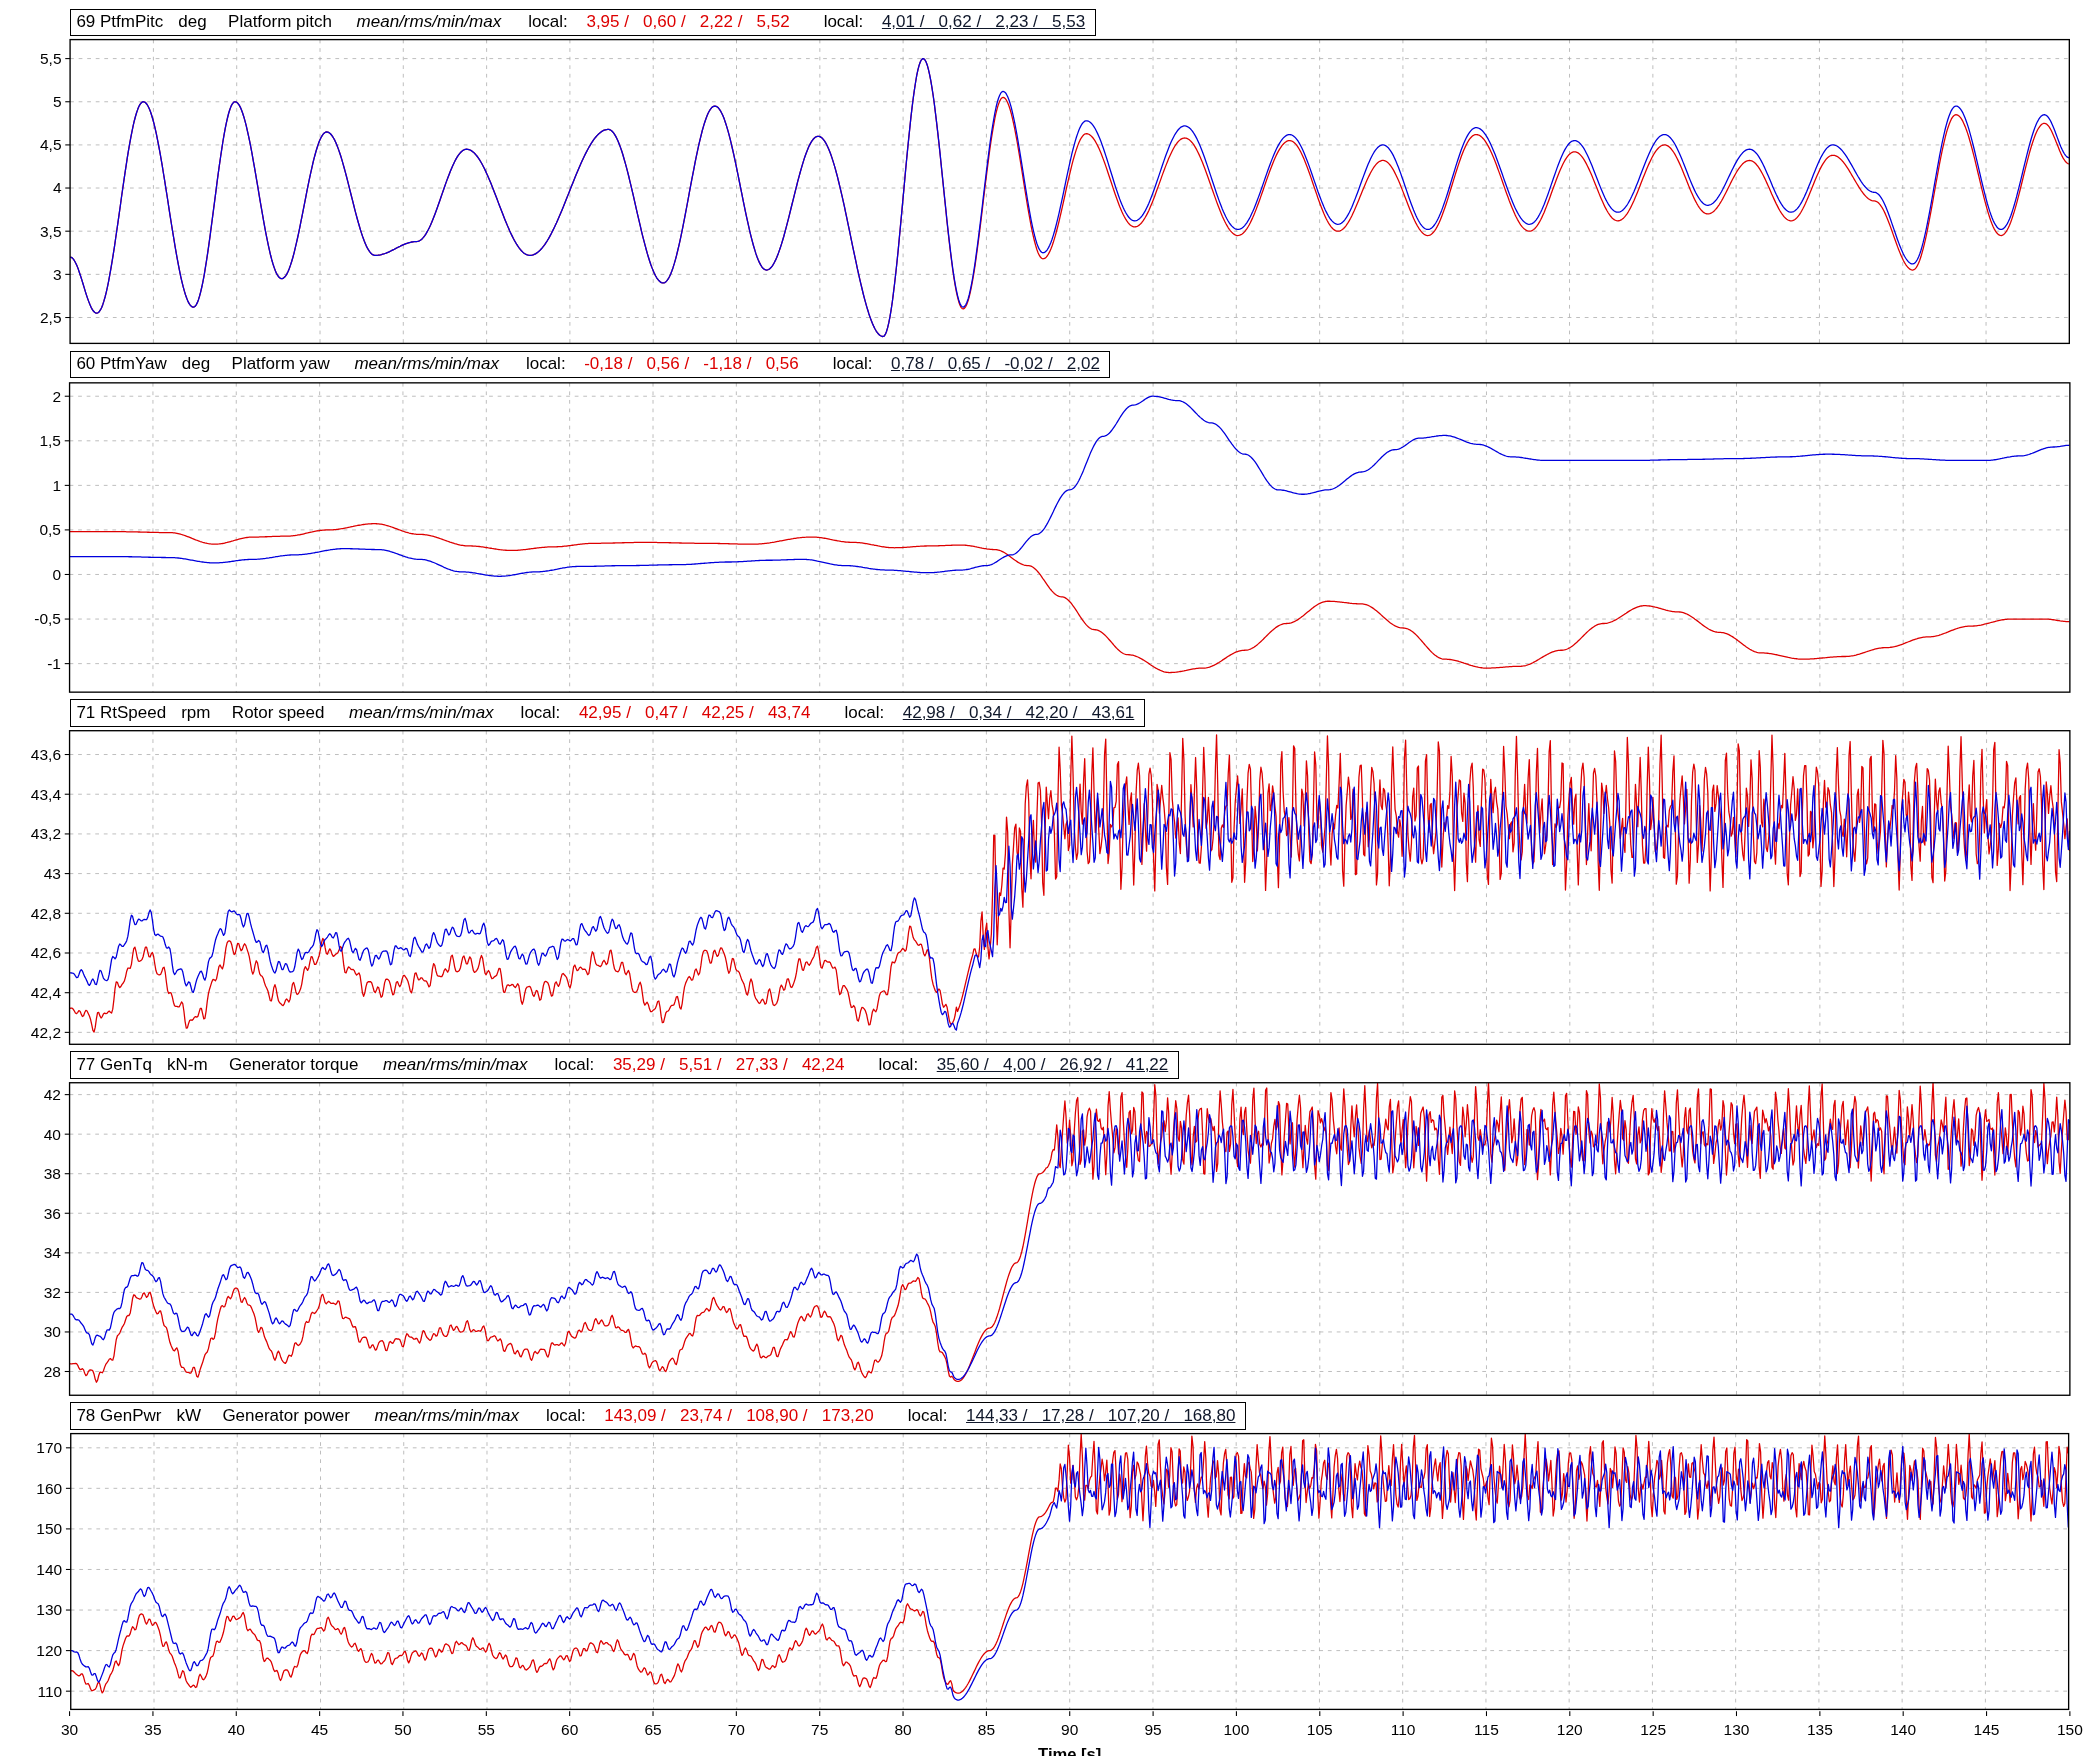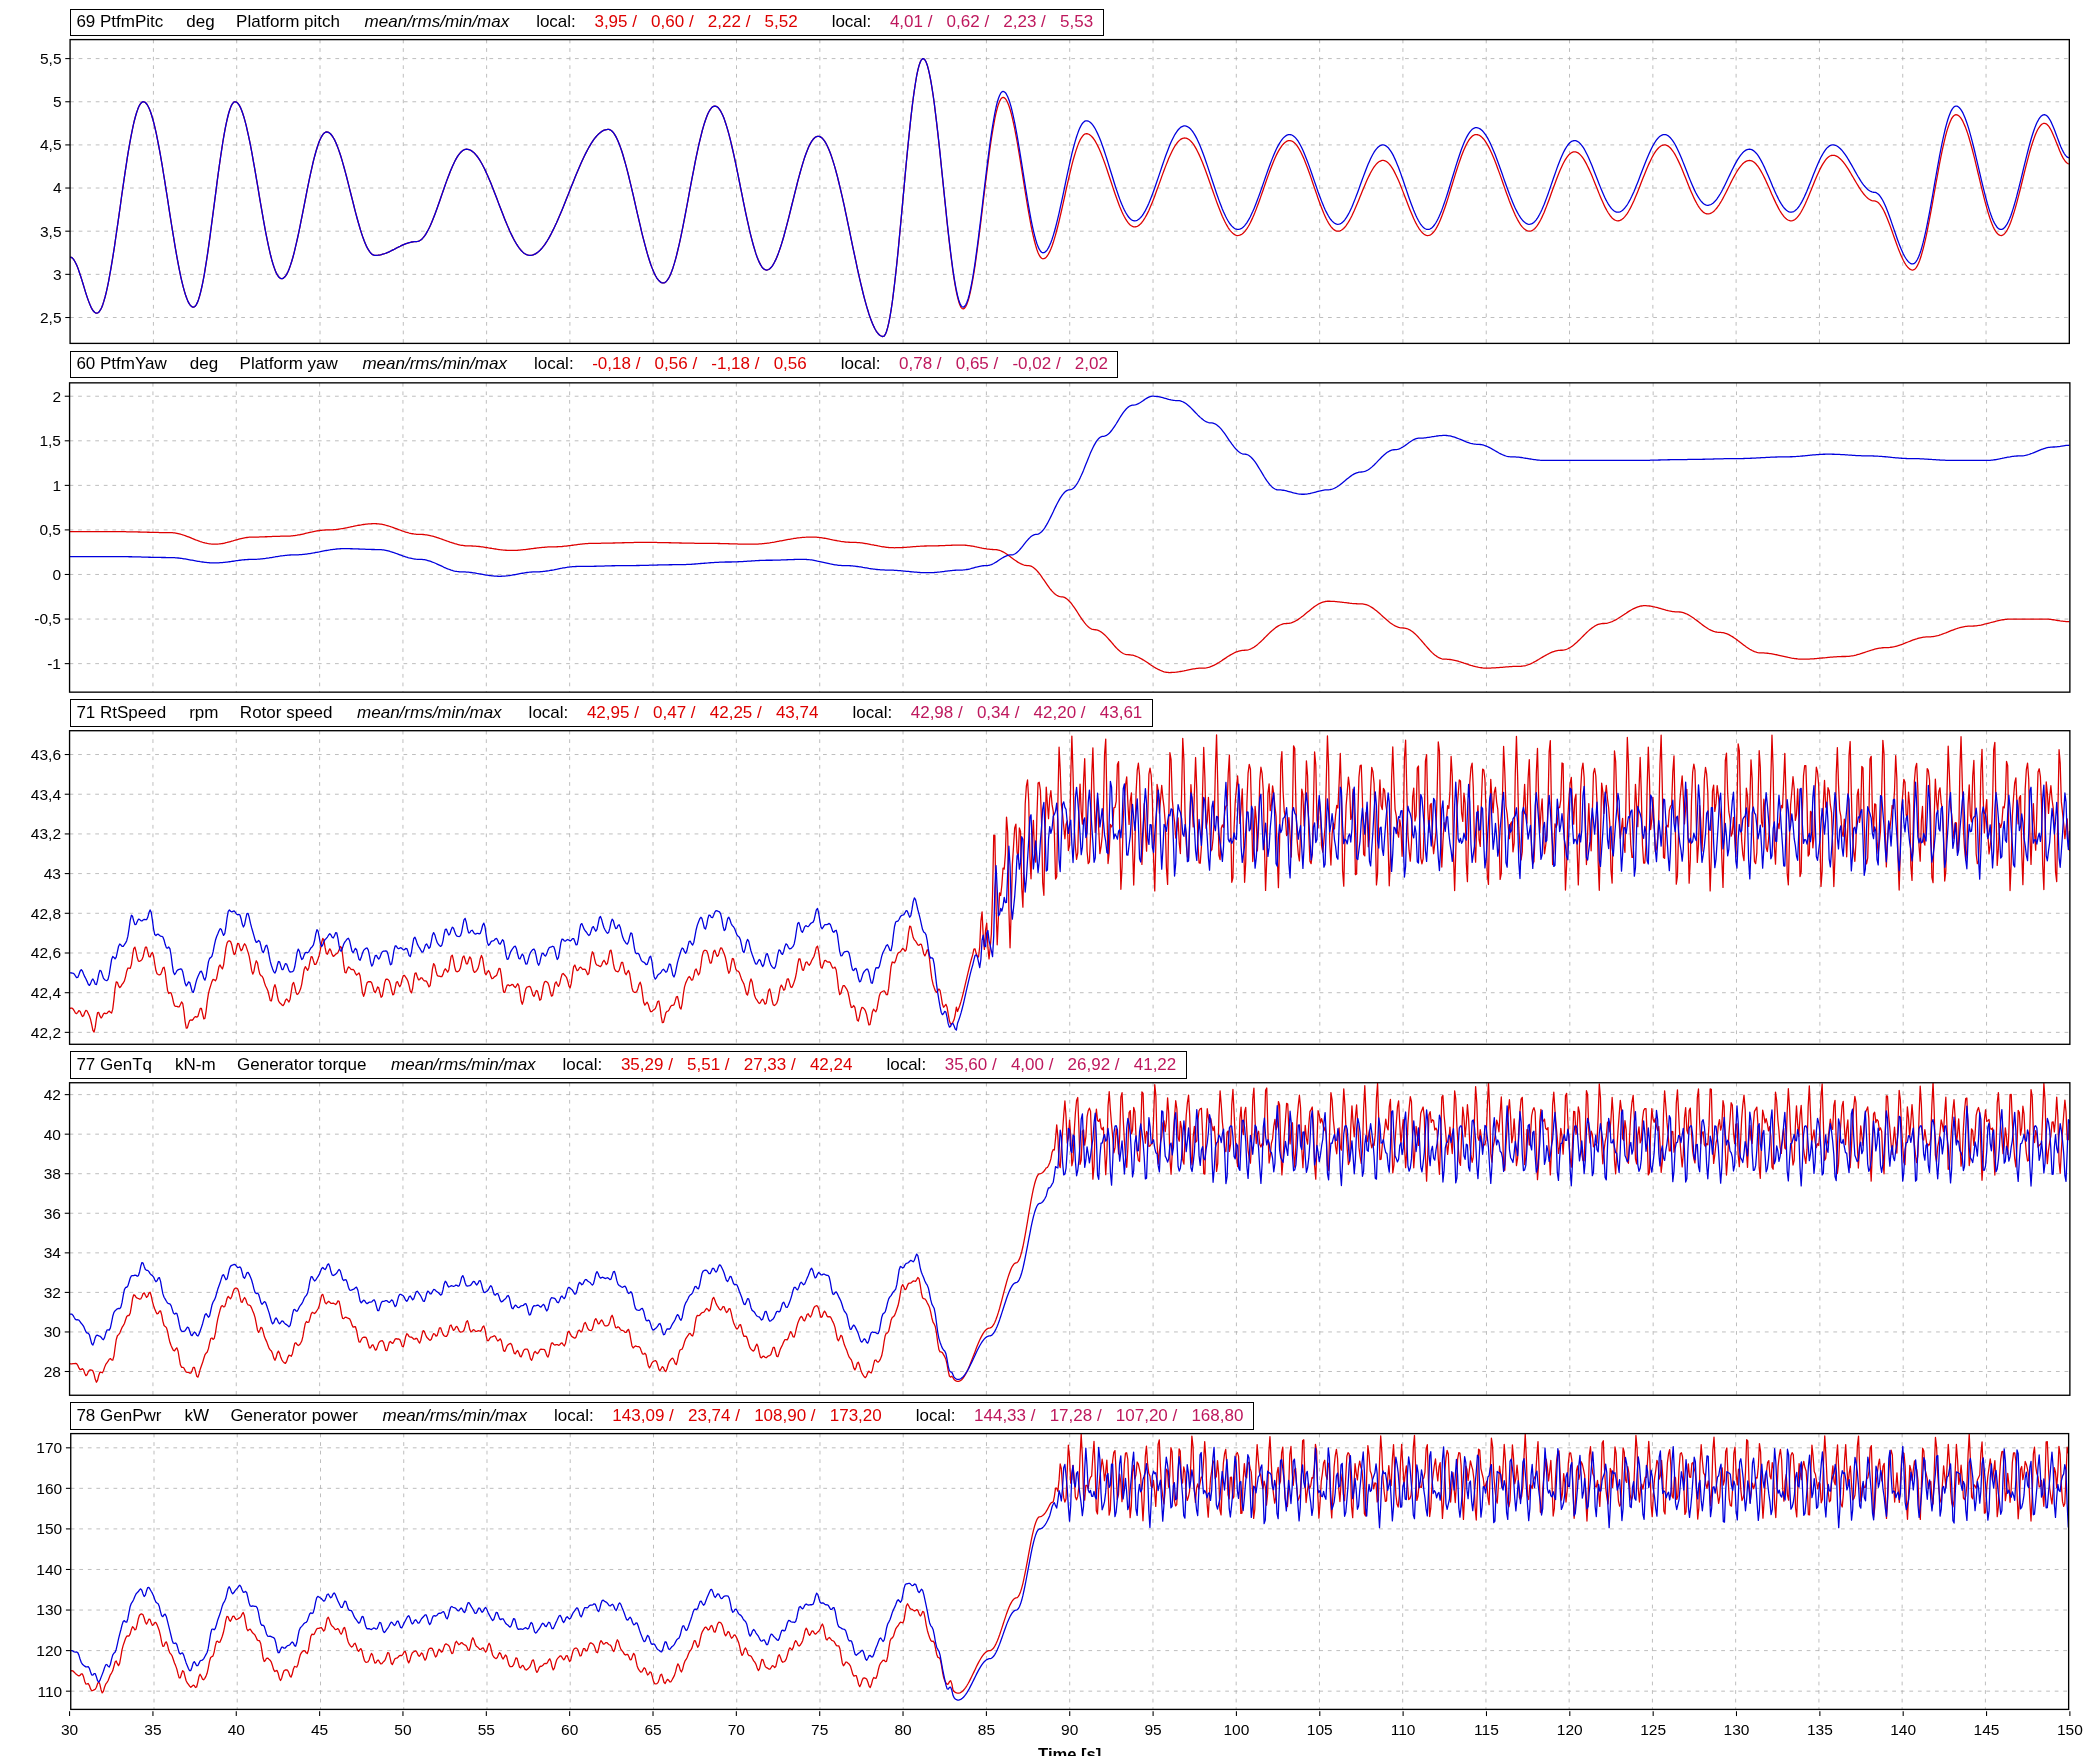--- a/index.html
+++ b/index.html
@@ -1,28 +1,28 @@
 <!DOCTYPE html>
 <html style="font-size:8.6px"><head>
 <meta charset="utf-8">
 <style>
   html,body{margin:0;padding:0;background:#fff;}
   body{width:2087px;font-family:"Liberation Sans",sans-serif;}
   .wrap{width:2087px;height:1757px;box-sizing:border-box;padding:3.2px 0 0 0;background:#fff;}
   .panel{display:block;}
   .hdr{display:inline-flex;align-items:baseline;border:1.1px solid #000;background:#fff;
        margin:5.4px 0 2.1px 70px;padding:1.6px 9.6px 2.7px 5.4px;font-size:17px;line-height:21.4px;color:#000;}
-  .hdr .code{margin-right:23px;}
+  .hdr .code{margin-right:15px;}
   .hdr .unit{margin-right:21.4px;}
   .hdr .desc{margin-right:24.6px;}
   .hdr .slabel{margin-right:27px;font-style:italic;}
   .hdr .local{margin-right:9.6px;}
   .hdr .stat{white-space:pre;margin-left:9px;}
   .hdr .stat.red{color:#dd0000;margin-right:34px;}
-  .hdr .stat.blue{color:#be185d;}
+  .hdr .stat.blue{color:#0f172a;text-decoration:underline;}
   .plot{width:1754px;position:relative;}
   .p0{height:307px;} .p1{height:313px;} .p2{height:317px;} .p3{height:316px;} .p4{height:279px;}
   .xaxis{width:2087px;height:54px;}
   .grid{stroke:#a8a8a8;stroke-width:1.4;stroke-dasharray:7 9;fill:none;}
   .ylab,.xlab{font-size:29px;fill:#000;font-family:"Liberation Sans",sans-serif;}
   .xtitle{font-size:31px;font-weight:bold;fill:#000;font-family:"Liberation Sans",sans-serif;}
 </style>
 </head>
 <body>
 

